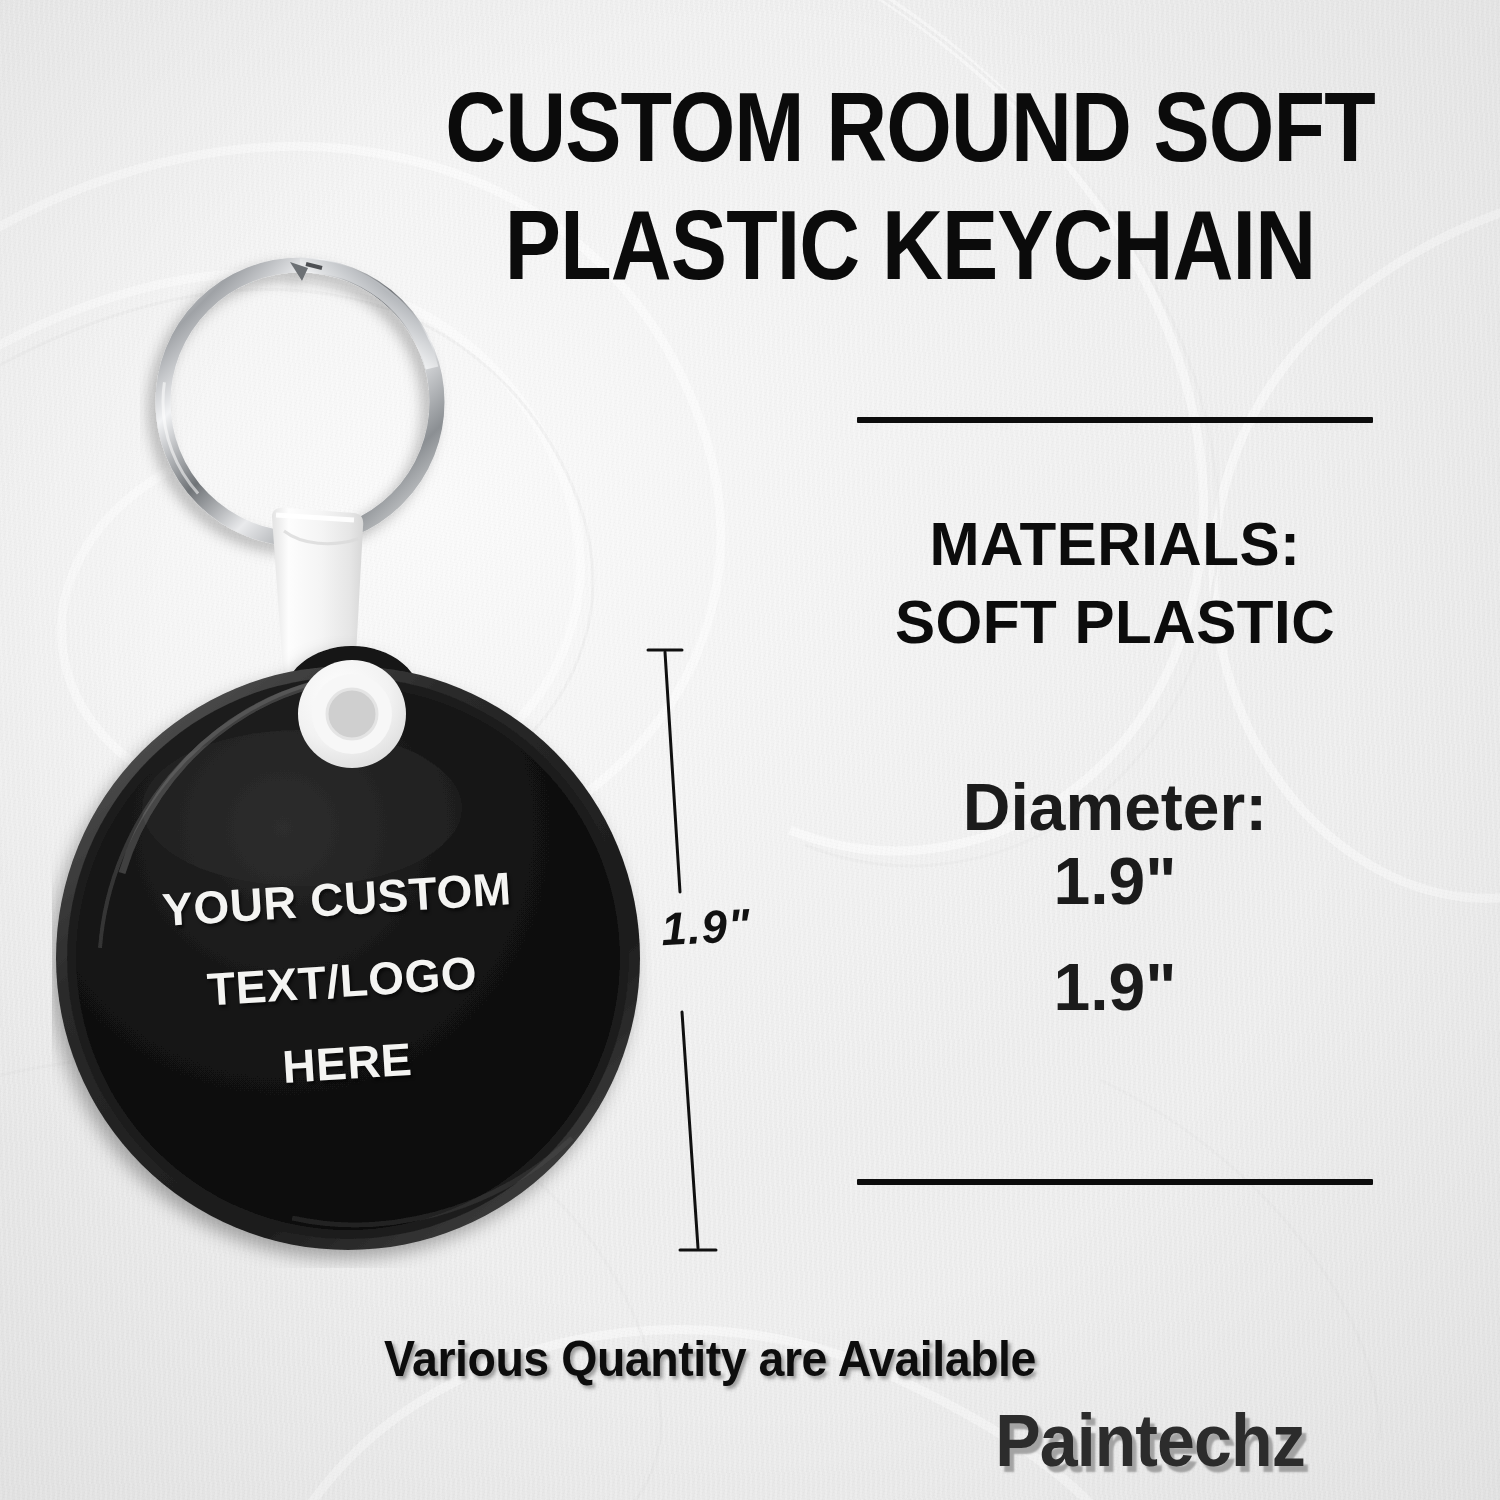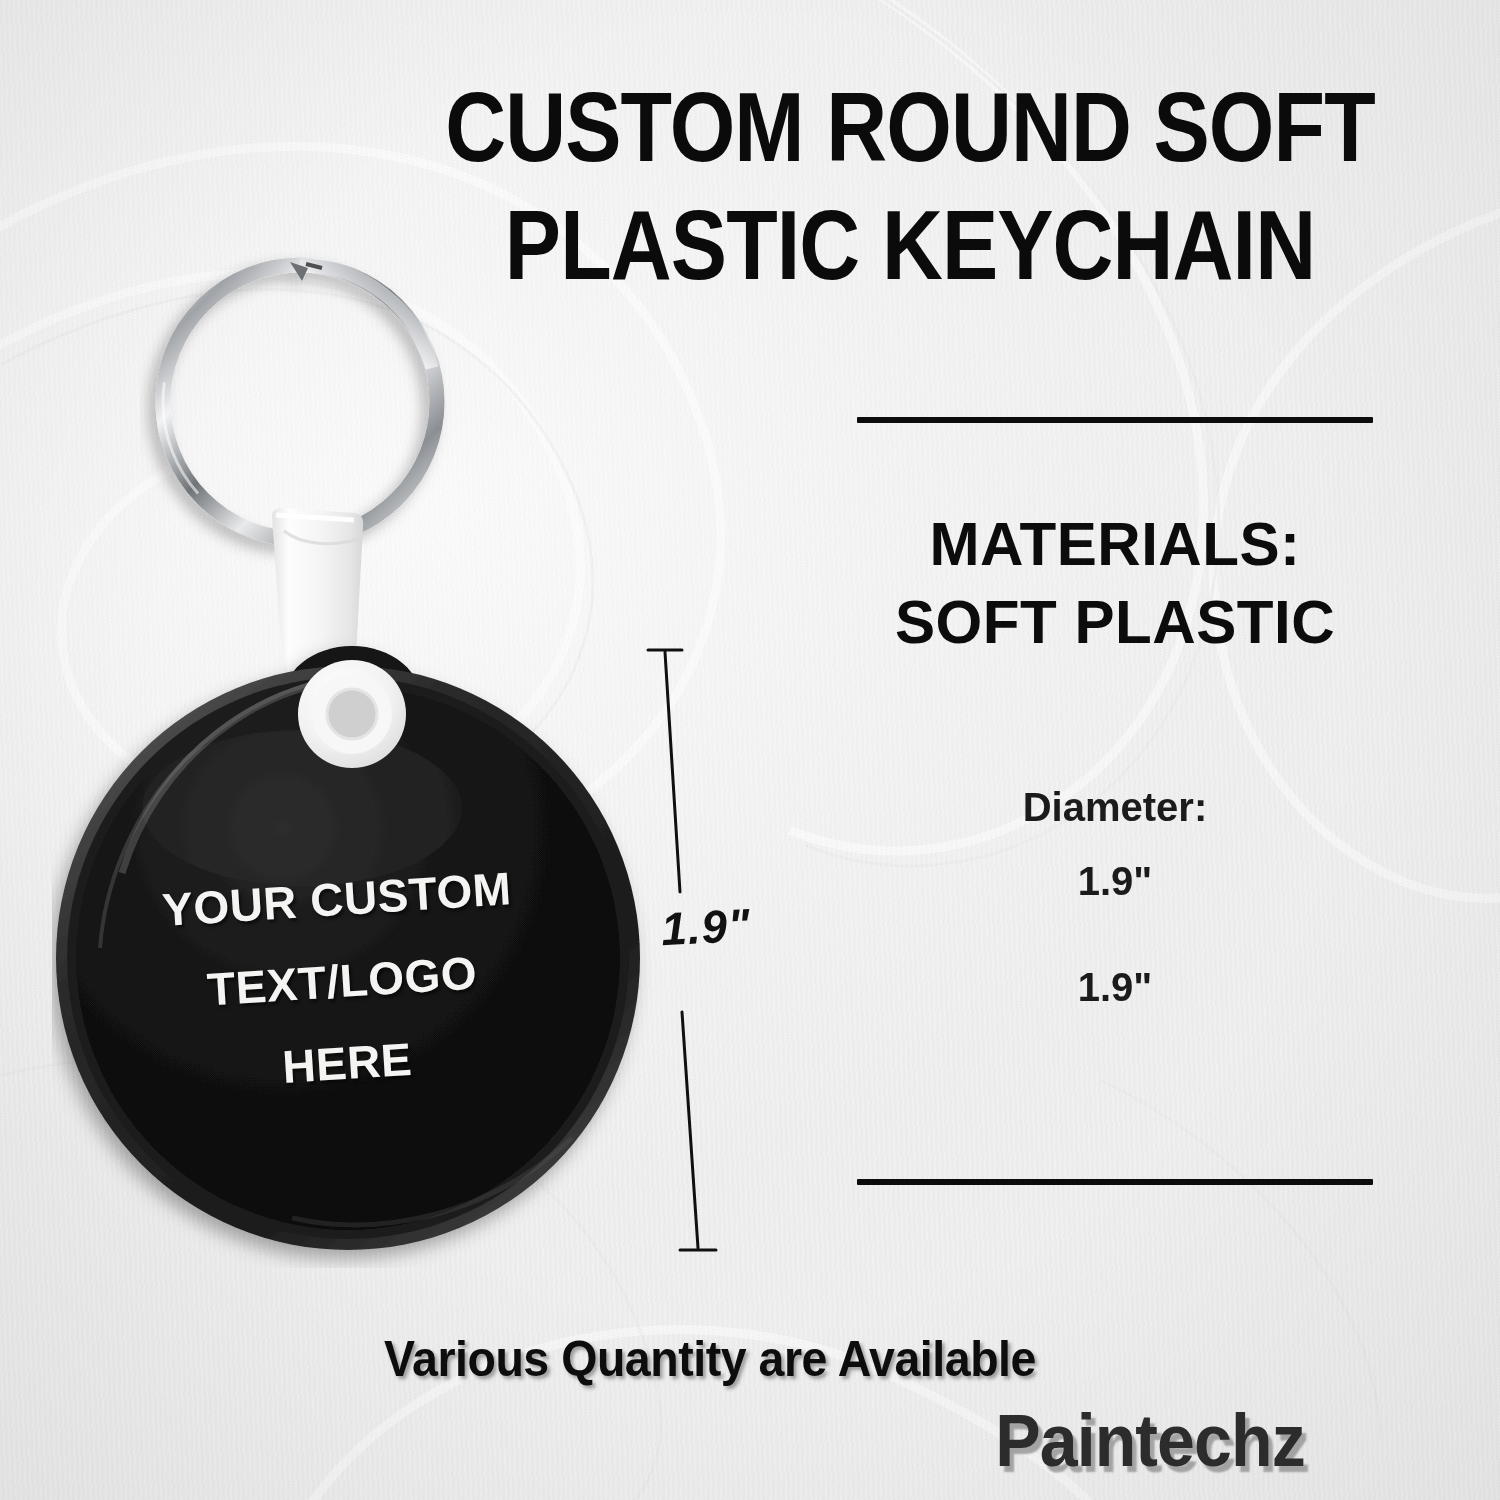--- a/index.html
+++ b/index.html
@@ -93,21 +93,21 @@
   .materials .ln { display: block; white-space: nowrap; }
 
   .specs {
     position: absolute;
     left: 835px;
     top: 770px;
     width: 560px;
     text-align: center;
     color: #1b1b1b;
     font-weight: 700;
-    font-size: 40px;
+    font-size: 66px;
     line-height: 74px;
   }
   .specs .spec { margin-bottom: 32px; }
   .specs .spec:last-child { margin-bottom: 0; }
   .specs .k, .specs .v { display: block; white-space: nowrap; }
 
   
   .dimline { position: absolute; left: 620px; top: 620px; width: 180px; height: 660px; }
   .dim-label {
     position: absolute;

